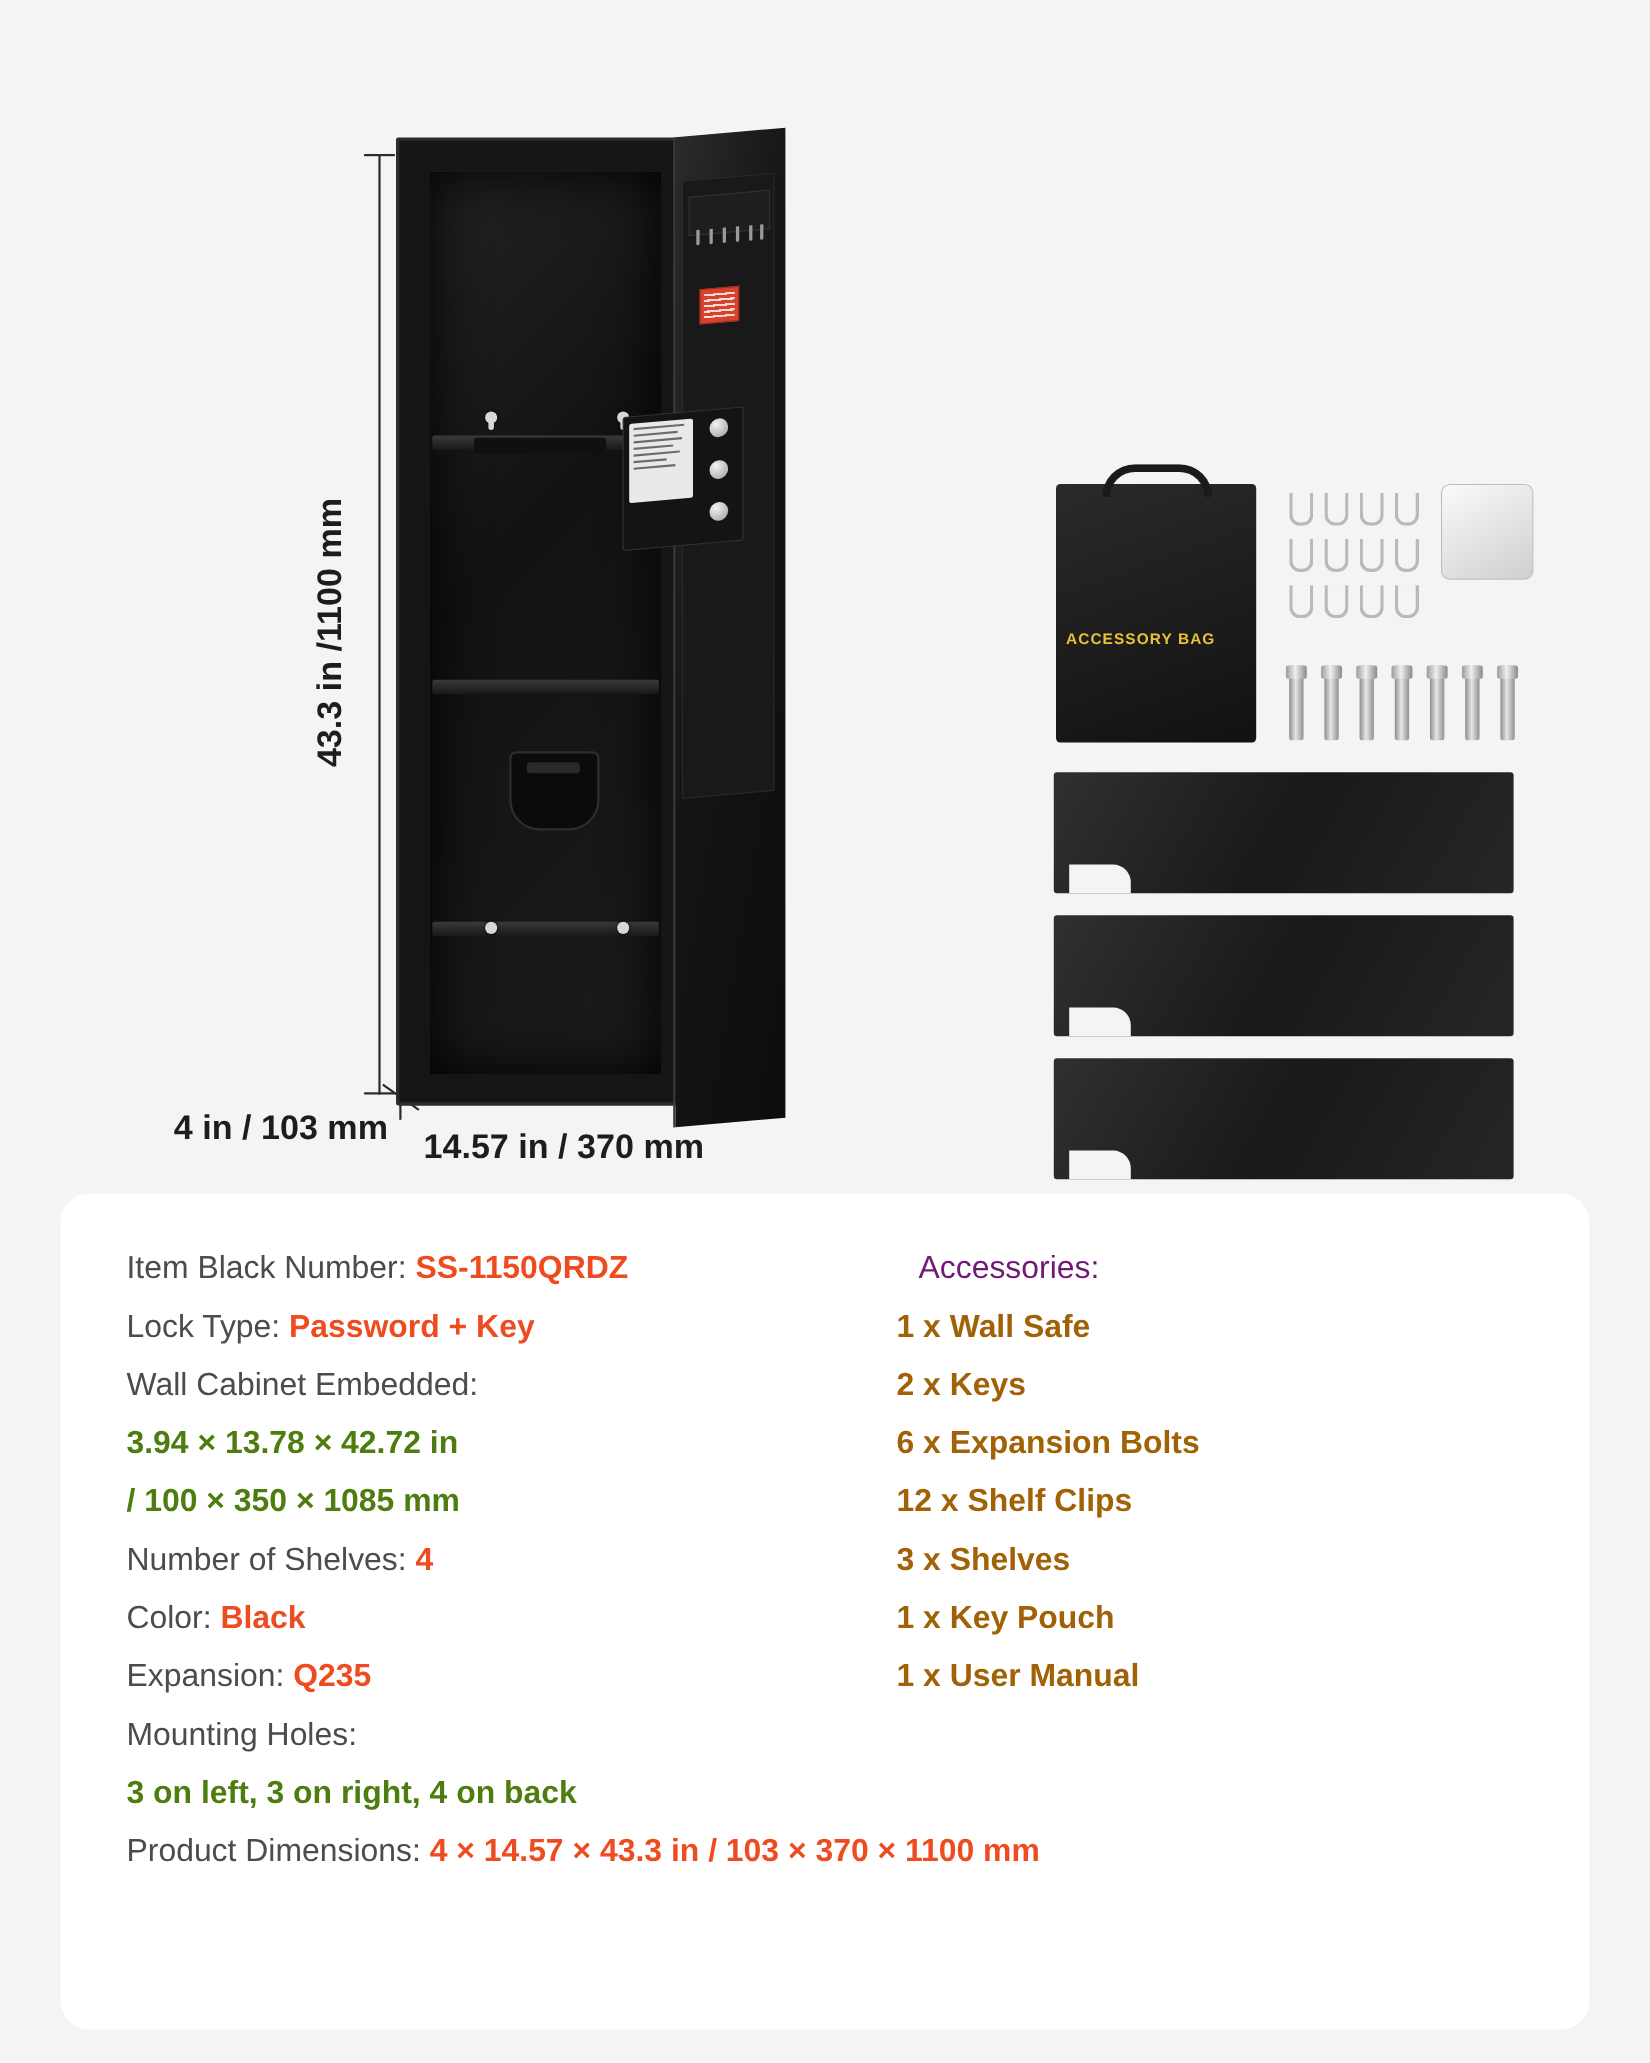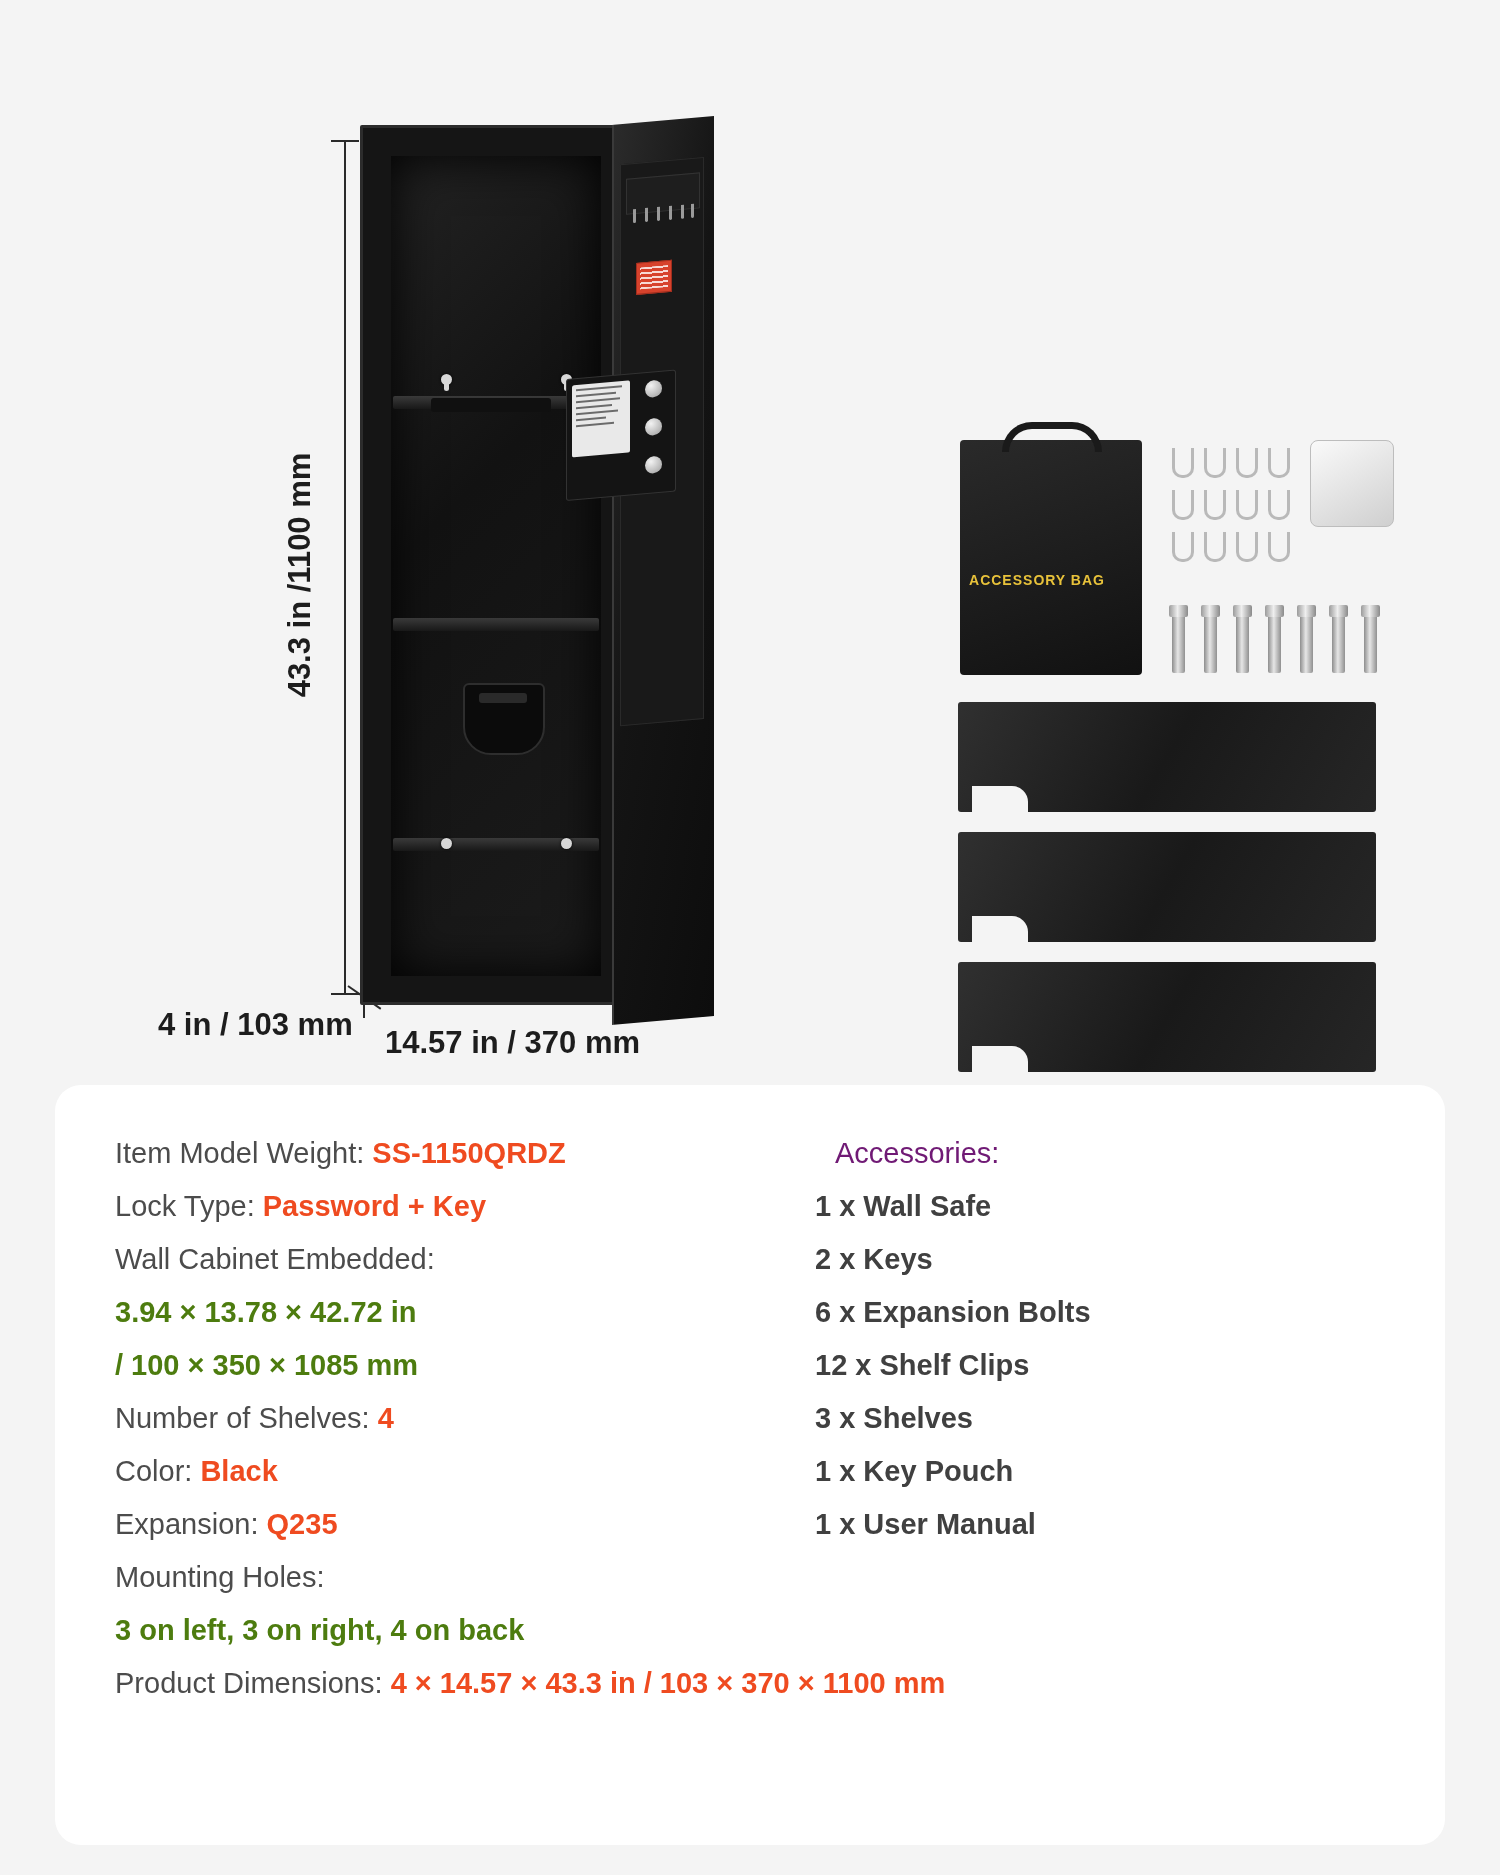--- a/index.html
+++ b/index.html
@@ -421,21 +421,21 @@
   }
   .acc-head {
     font-size: 29px;
     line-height: 53px;
     color: #701a75;
     margin-left: 20px;
   }
   .acc-line {
     font-size: 29px;
     line-height: 53px;
-    color: #404040;
+    color: #a16207;
     font-weight: 700;
     white-space: nowrap;
   }
 </style>
 </head>
 <body>
 
 <div id="product-area">
 
   <div id="dim-vert"></div>
@@ -526,21 +526,21 @@
     <div class="shelf-plate" id="shelf-plate-2"></div>
     <div class="shelf-plate" id="shelf-plate-3"></div>
   </div>
 </div>
 
 <div id="spec-card">
   <div id="spec-columns">
 
     <div id="spec-left">
       <div class="spec-line">
-        <span>Item Model Weight:</span>
+        <span>Item Black Number:</span>
         <span class="val">SS-1150QRDZ</span>
       </div>
       <div class="spec-line">
         <span>Lock Type:</span>
         <span class="val">Password + Key</span>
       </div>
       <div class="spec-line">
         <span>Wall Cabinet Embedded:</span>
       </div>
       <div class="spec-val-line">3.94 × 13.78 × 42.72 in</div>

